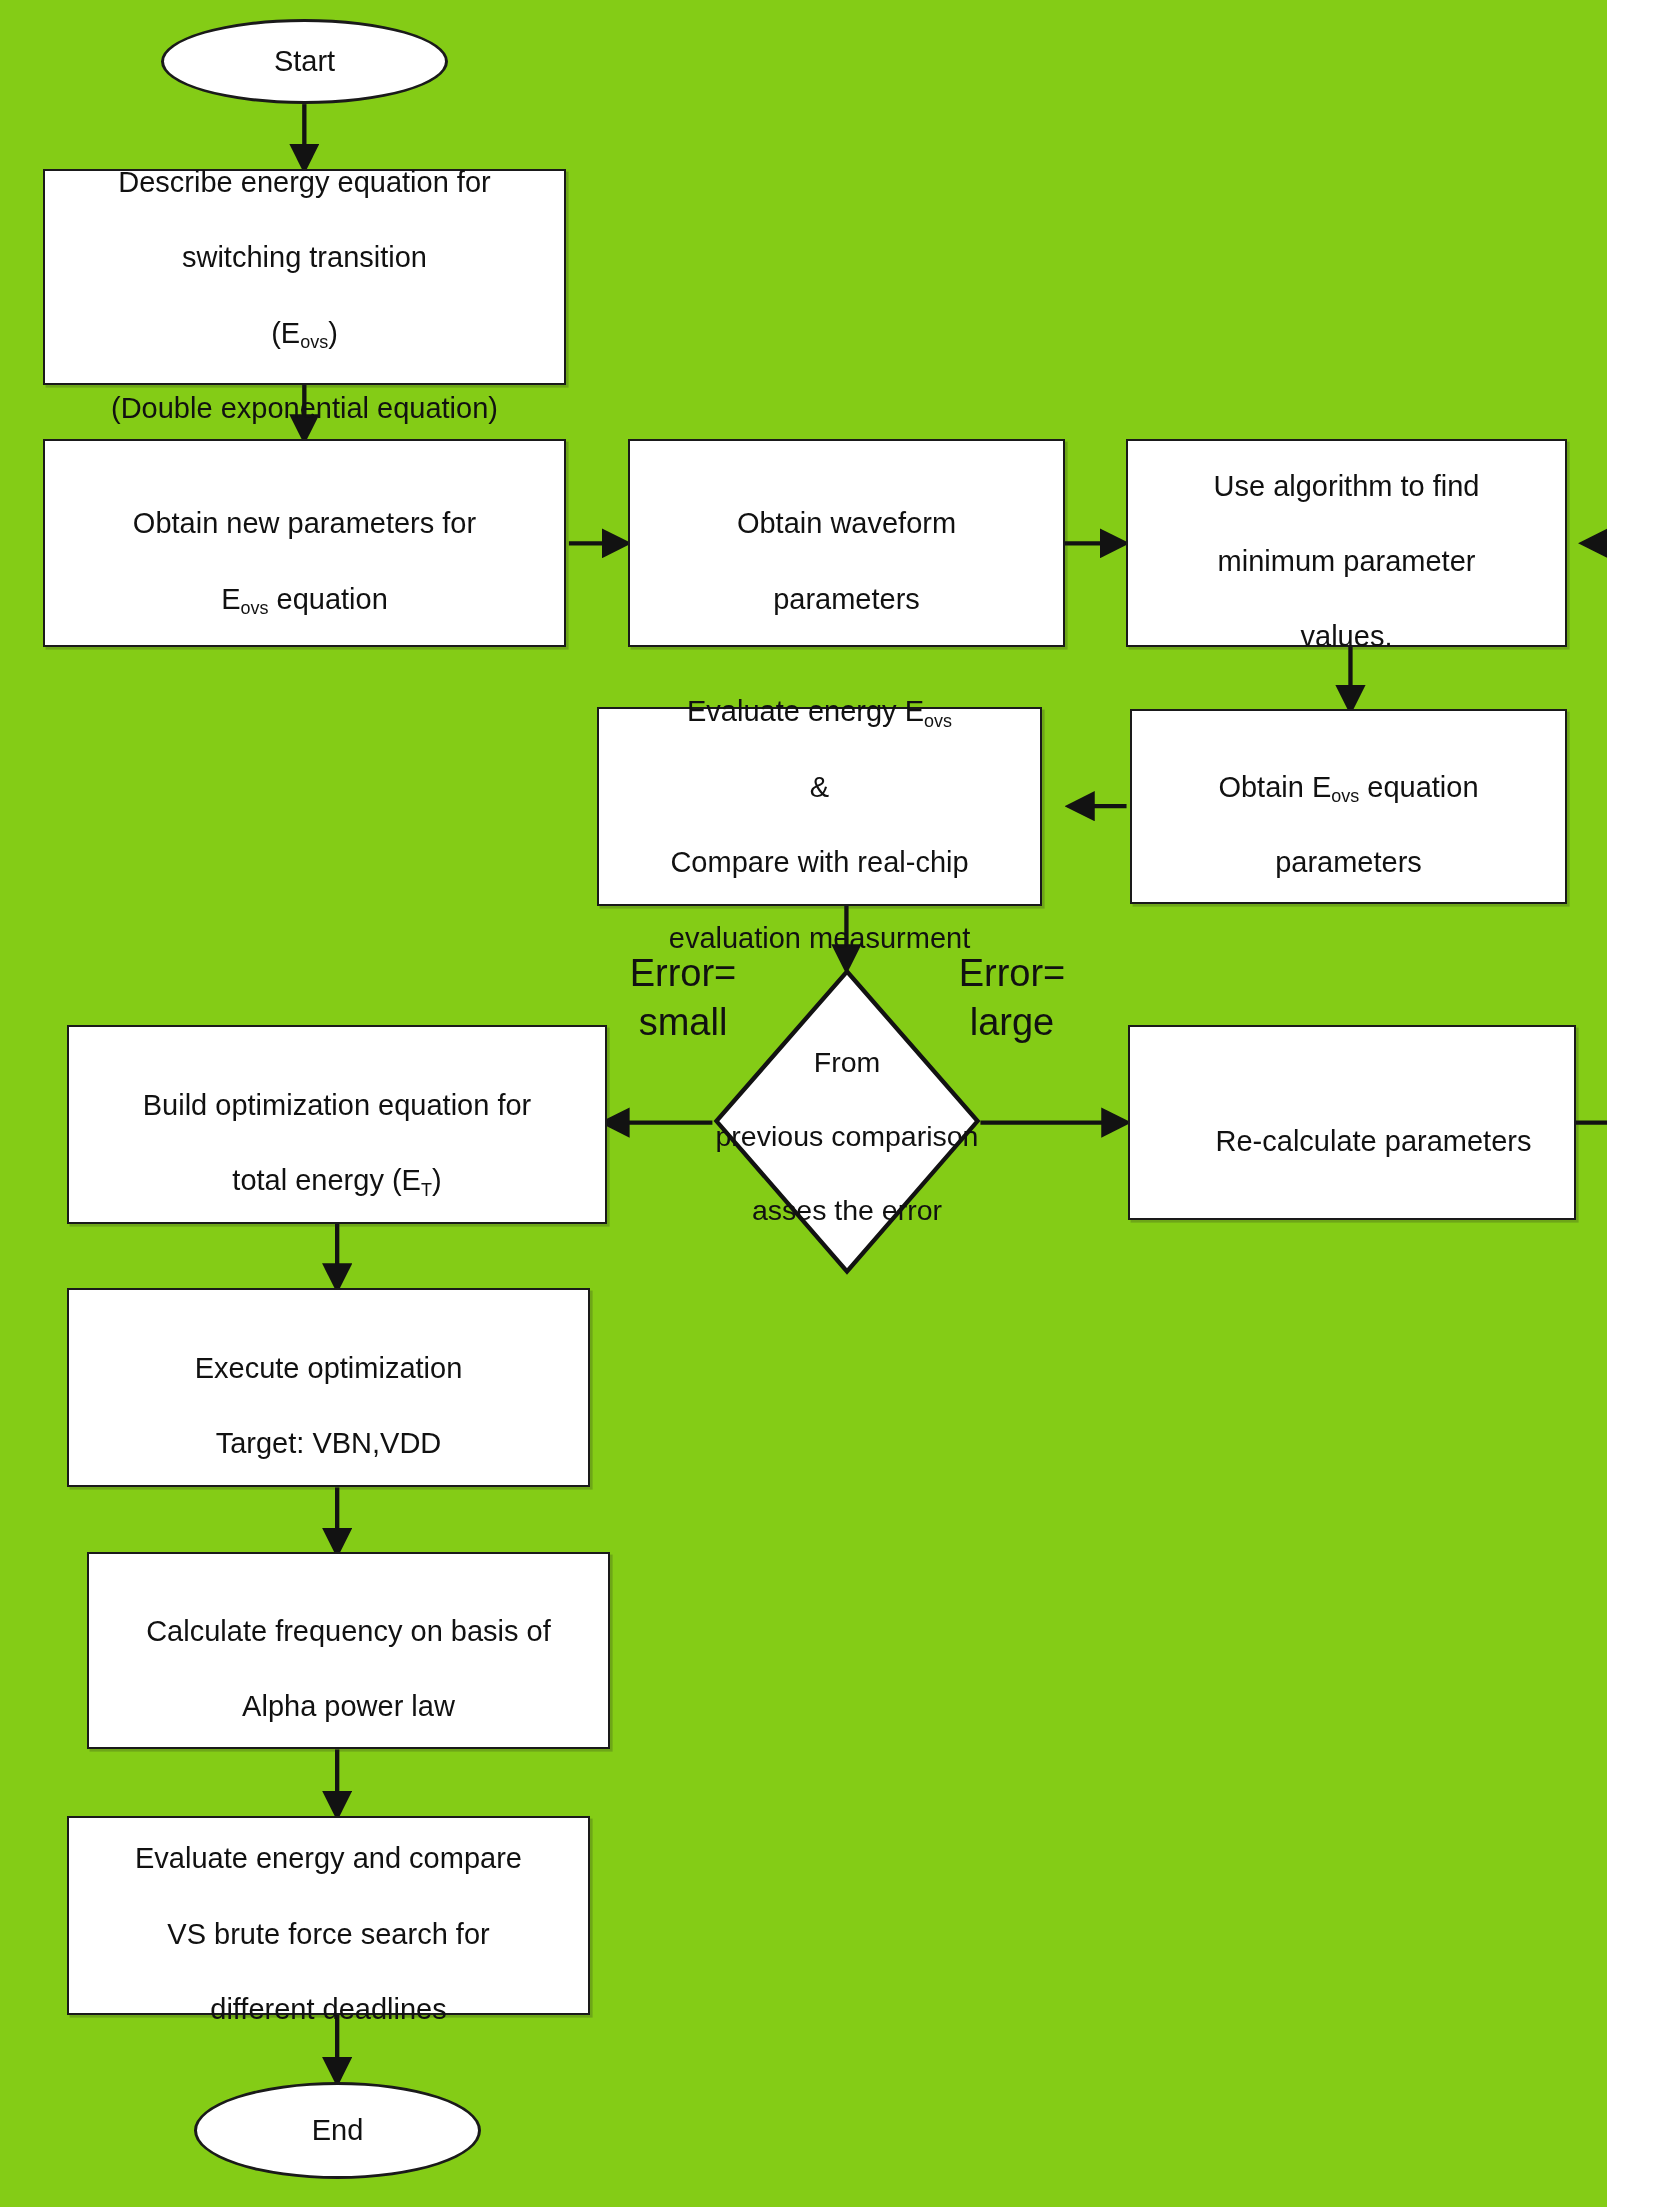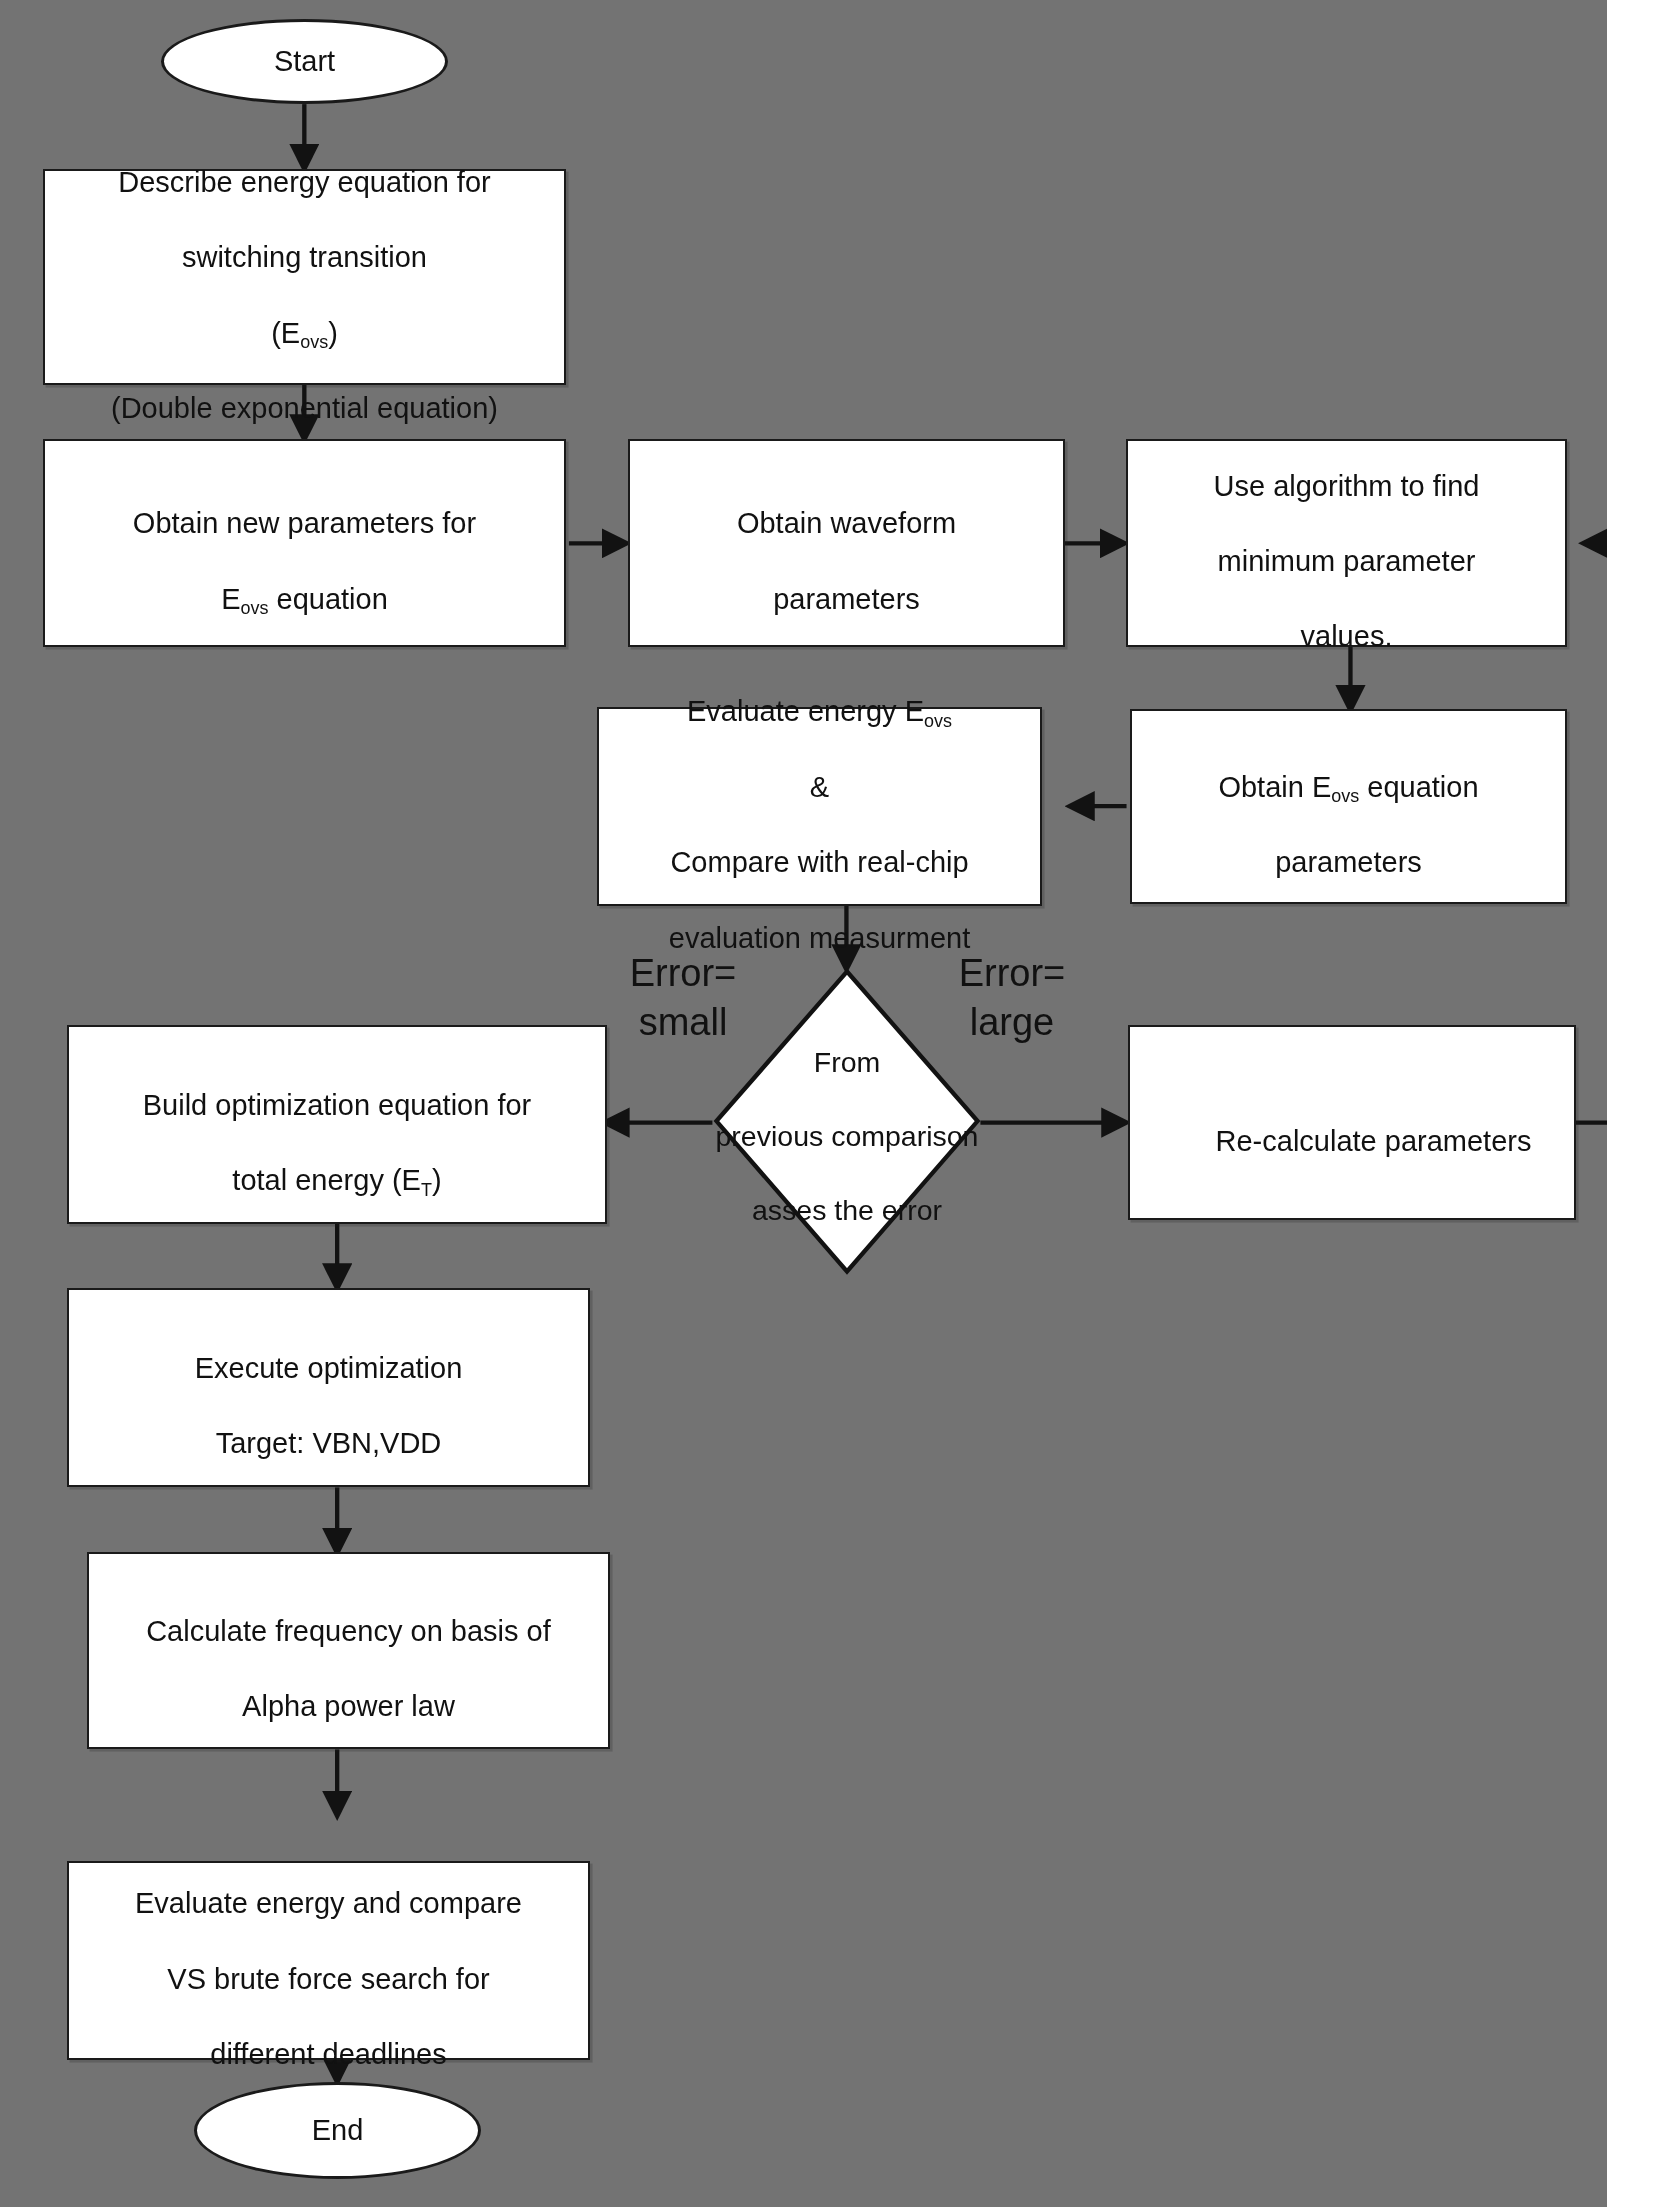--- a/index.html
+++ b/index.html
@@ -4,21 +4,21 @@
 <style>
   html, body {
     margin: 0;
     padding: 0;
     background: #ffffff;
   }
   #canvas {
     position: relative;
     width: 1607px;
     height: 2208px;
-    background: #737373;
+    background: #84cc16;
     font-family: "Liberation Sans", sans-serif;
     overflow: hidden;
   }
   #wires {
     position: absolute;
     left: 0;
     top: 0;
     width: 1679px;
     height: 2208px;
     pointer-events: none;
@@ -222,21 +222,21 @@
     </div>
   </div>
 
   <div class="node proc" style="left:67px; top:1552px; width:523px; height:197px;margin-left:20px;">
     <div class="txt f34">
       <span>Calculate frequency on basis of</span><br>
       <span>Alpha power law</span>
     </div>
   </div>
 
-  <div class="node proc" style="left:67px; top:1816px; width:523px; height:199px;margin-top:45px;">
+  <div class="node proc" style="left:67px; top:1816px; width:523px; height:199px;">
     <div class="txt f34">
       <span>Evaluate energy and compare</span><br>
       <span>VS brute force search for</span><br>
       <span>different deadlines</span>
     </div>
   </div>
 
   <div class="node term" style="left:194px; top:2082px; width:287px; height:97px;">
     <span class="txt f34">End</span>
   </div>

